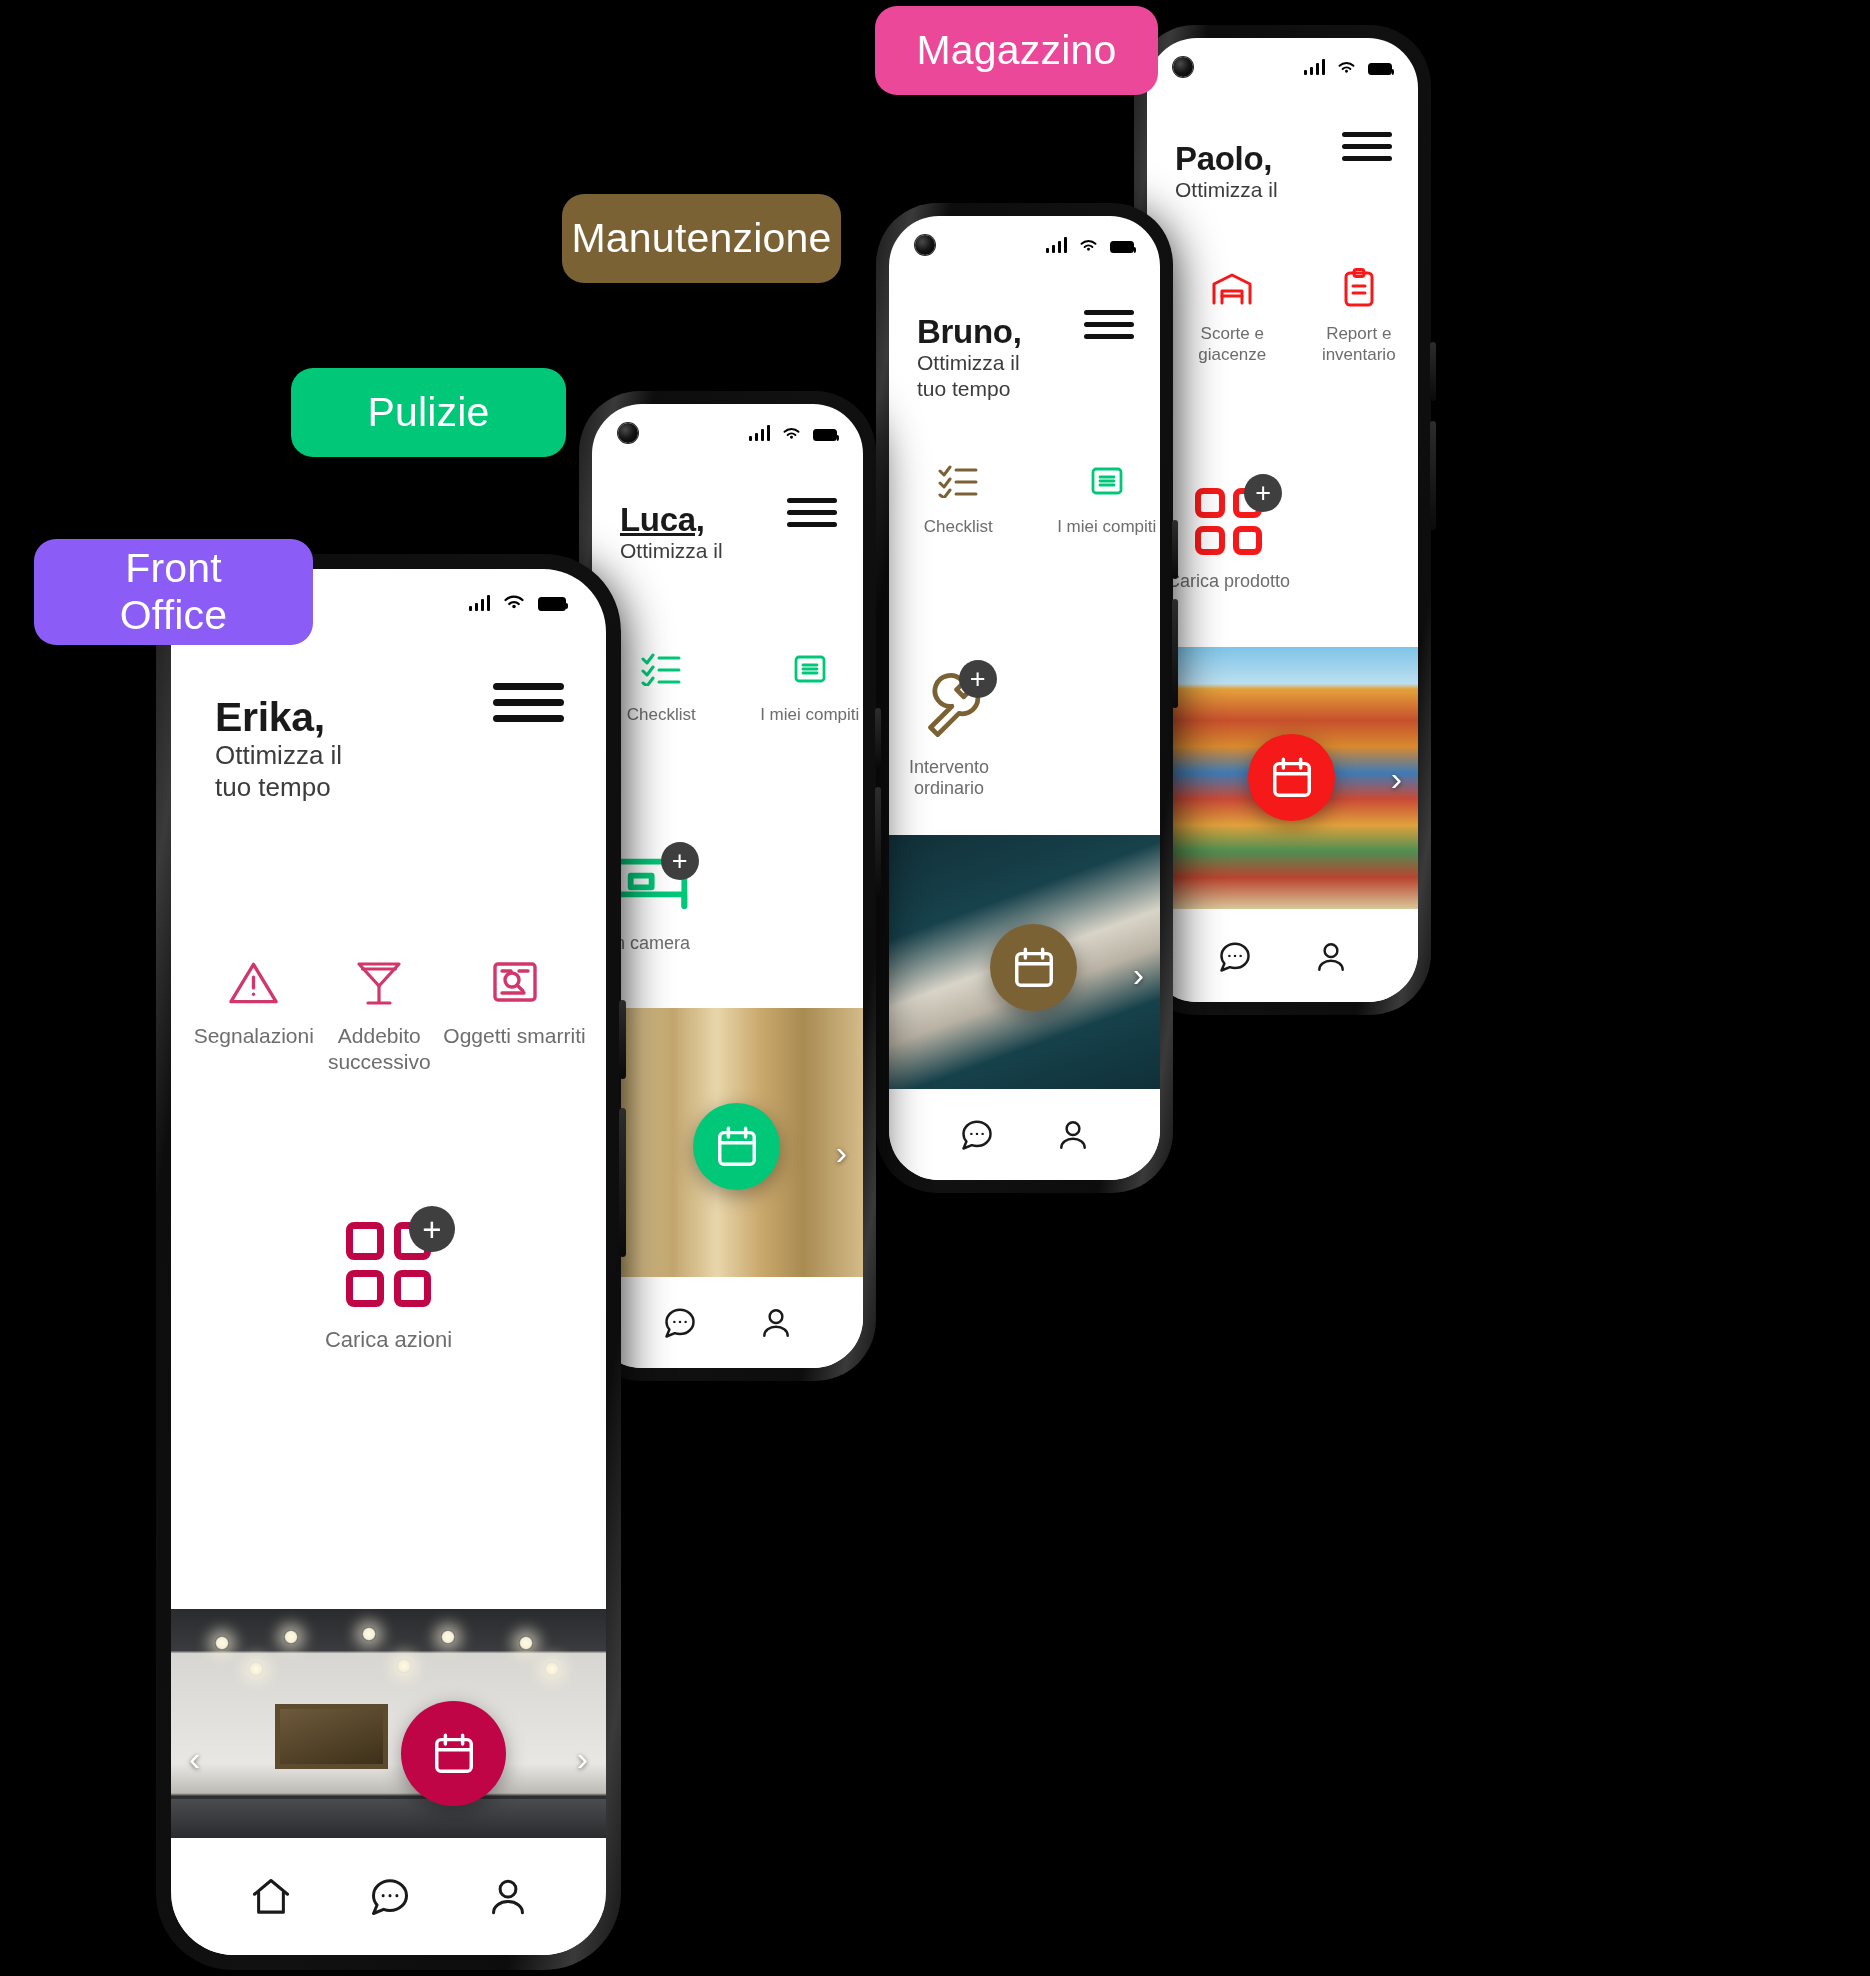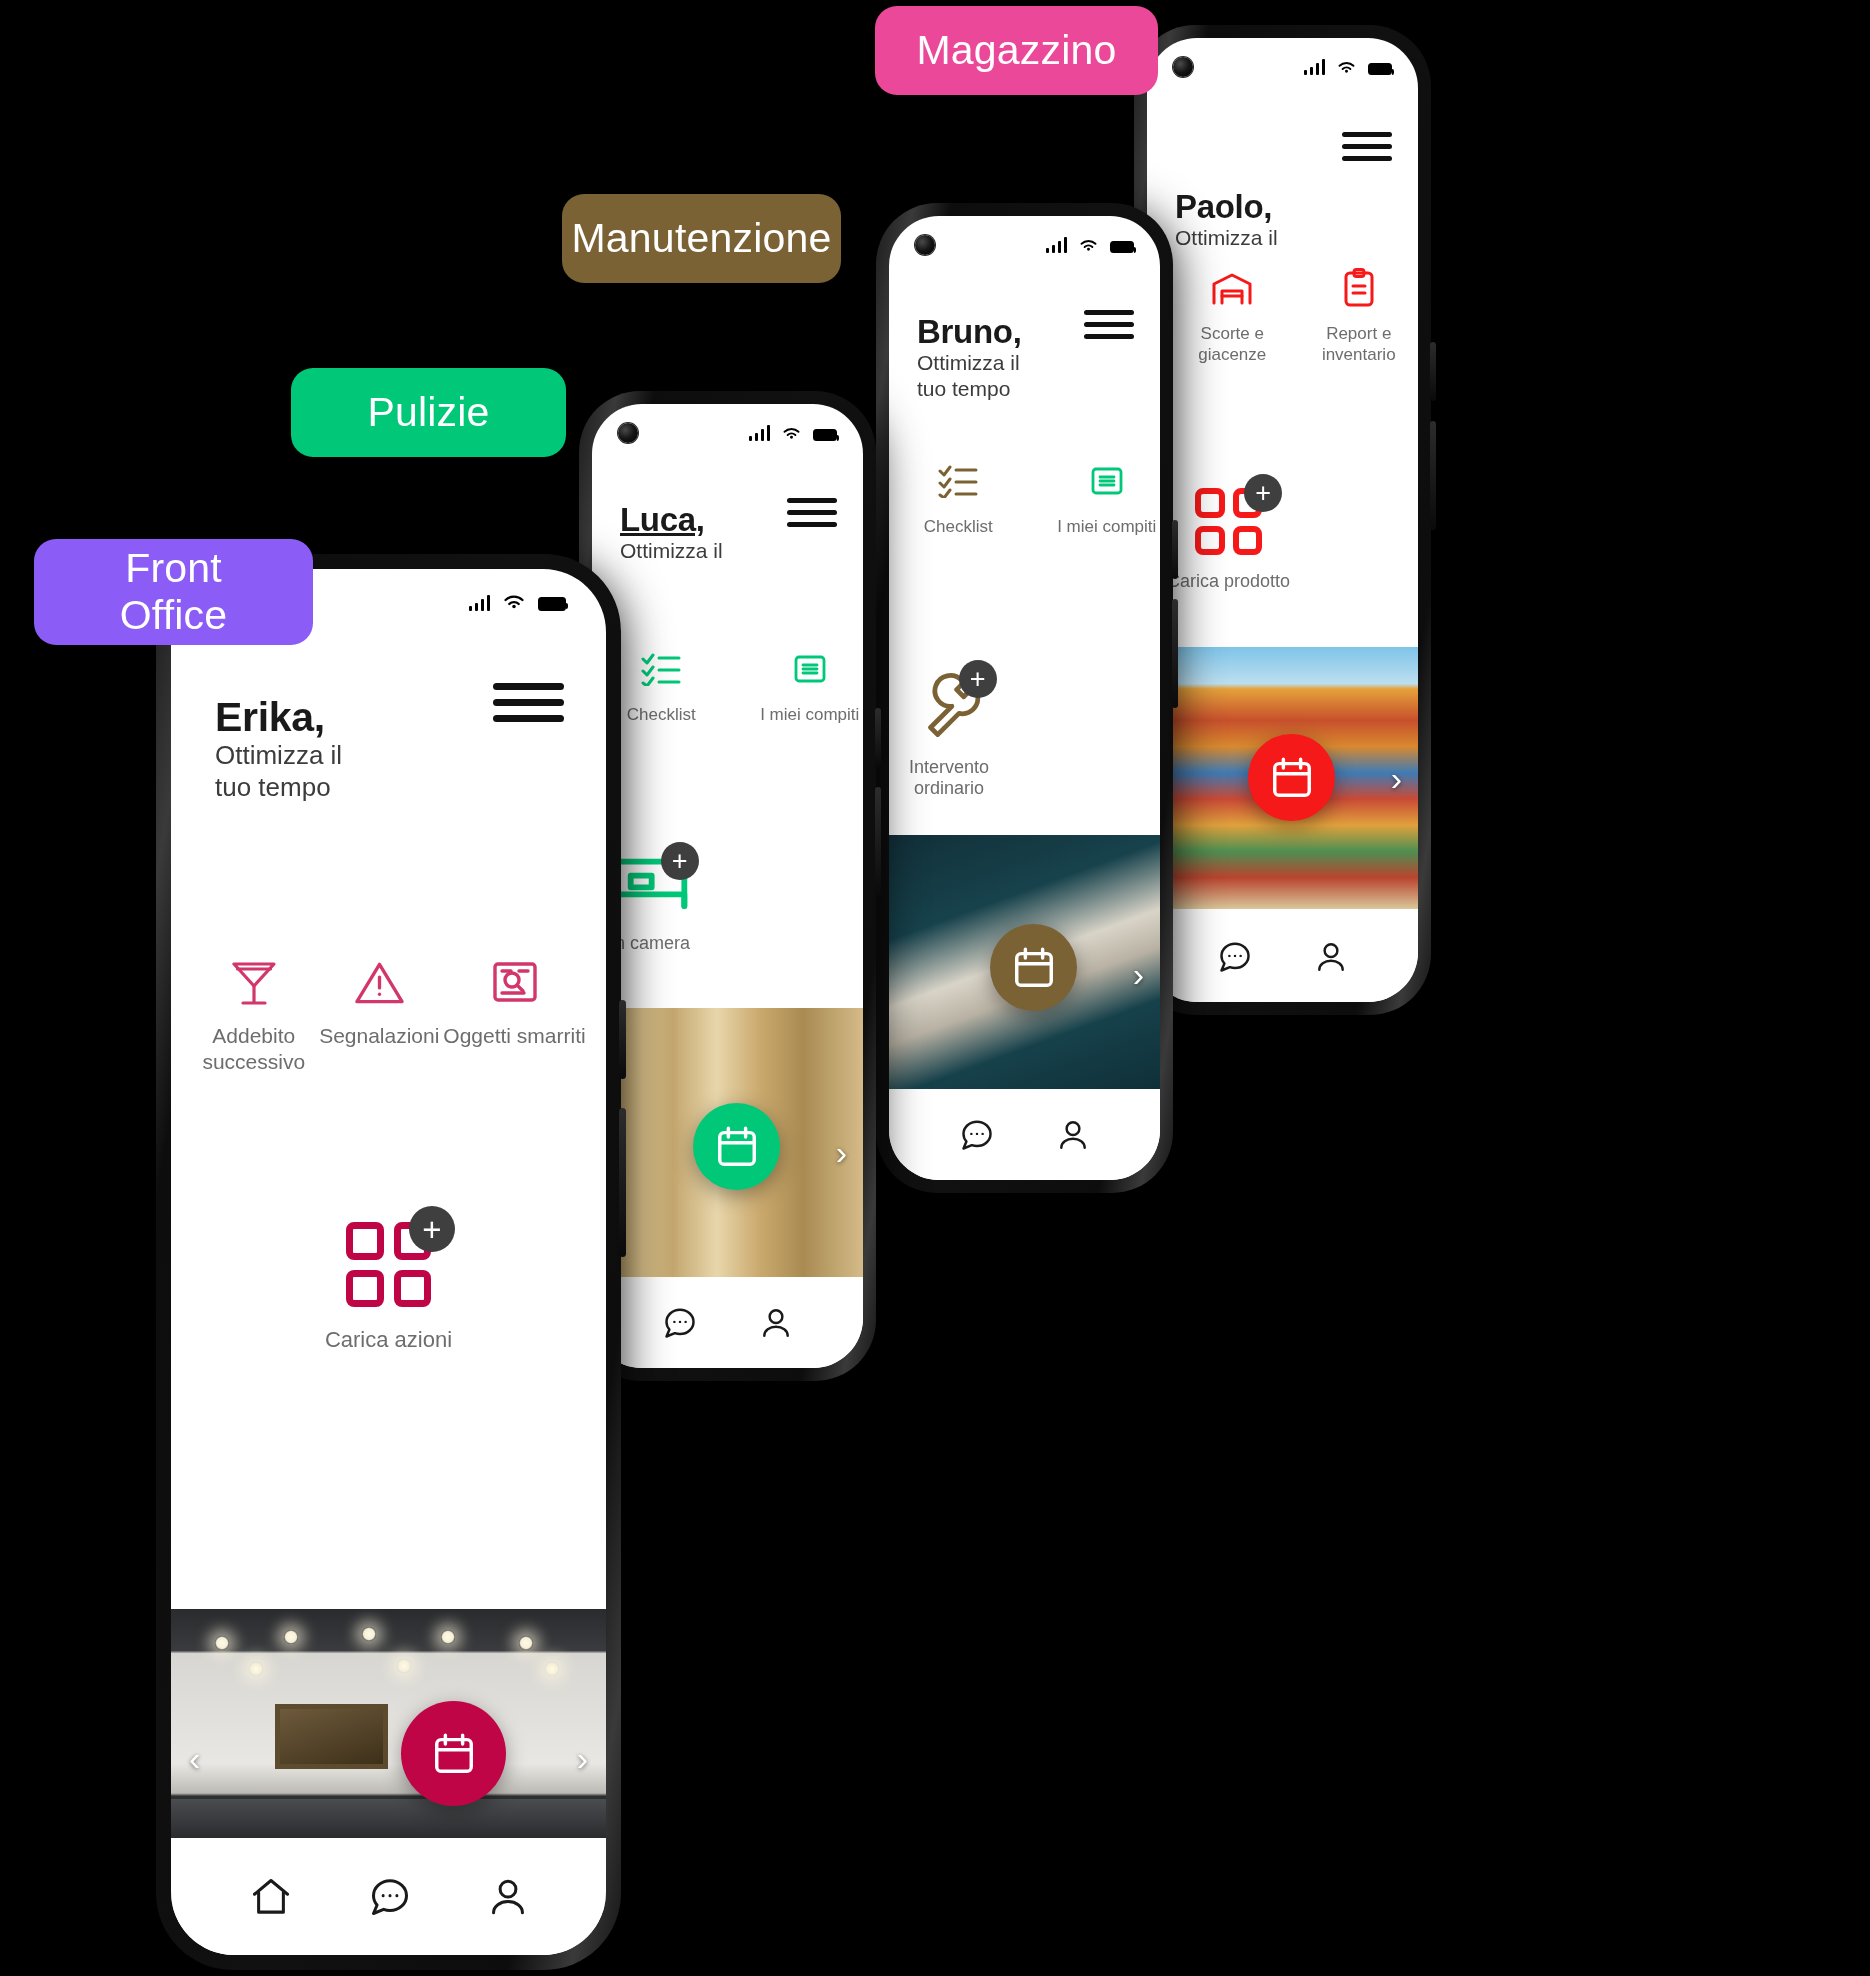--- a/index.html
+++ b/index.html
@@ -179,21 +179,21 @@
         </div>
       </div>
 
       <div class="hamburger" style="right:26px; top:94px; width:50px; gap:7px;">
         <span style="height:5px"></span>
           <span style="height:5px"></span>
           <span style="height:5px"></span>
       </div>
 
       <div class="greet" style="left:28px; top:104px;">
-        <div class="name" style="font-size:33px;margin-top:48px;">Paolo,</div>
+        <div class="name" style="font-size:33px;">Paolo,</div>
         <div class="sub" style="font-size:21px;white-space:pre-line;">Ottimizza il</div>
       </div>
 
       <div class="actions" style="left:22px; top:228px; width:253px; justify-content:space-around;">
         <div class="action" style="width:109px;">
           <div class="ic" style="height:44px;">
             <svg width="42" height="36" viewBox="0 0 42 36" fill="none" stroke="#f61919" stroke-width="3" stroke-linejoin="round" stroke-linecap="round">
               <path d="M3 33V14L21 5l18 9v19"></path>
                 <path d="M11 33V21h20v12"></path>
                 <path d="M11 26h20"></path>
@@ -463,39 +463,39 @@
 
       <div class="greet" style="left:44px; top:127px;">
         <div class="name">Erika,</div>
         <div class="sub" style="white-space:pre-line;">Ottimizza il
 tuo tempo</div>
       </div>
 
       <div class="actions" style="left:20px; top:386px; width:396px; justify-content:space-between;">
         <div class="action" style="width:129px;">
           <div class="ic">
+            <svg width="51" height="46" viewBox="0 0 52 46" fill="none" stroke="#d1376b" stroke-width="3.4" stroke-linecap="round" stroke-linejoin="round">
+              <path d="M26 4L49 42H3L26 4z"></path>
+                <path d="M26 17v11"></path>
+                <path d="M26 34.5v.01"></path>
+            </svg>
+          </div>
+          <div class="lbl" style="white-space:pre-line;">Segnalazioni</div>
+        </div>
+        <div class="action" style="width:129px;">
+          <div class="ic">
             <svg width="46" height="50" viewBox="0 0 46 50" fill="none" stroke="#d1376b" stroke-width="3.2" stroke-linecap="round" stroke-linejoin="round">
               <path d="M3 6h40L23 28 3 6z"></path>
                 <path d="M6.5 11h33"></path>
                 <path d="M23 28v16"></path>
                 <path d="M12 45h22"></path>
             </svg>
           </div>
           <div class="lbl" style="white-space:pre-line;">Addebito
 successivo</div>
-        </div>
-        <div class="action" style="width:129px;">
-          <div class="ic">
-            <svg width="51" height="46" viewBox="0 0 52 46" fill="none" stroke="#d1376b" stroke-width="3.4" stroke-linecap="round" stroke-linejoin="round">
-              <path d="M26 4L49 42H3L26 4z"></path>
-                <path d="M26 17v11"></path>
-                <path d="M26 34.5v.01"></path>
-            </svg>
-          </div>
-          <div class="lbl" style="white-space:pre-line;">Segnalazioni</div>
         </div>
         <div class="action" style="width:149px;">
           <div class="ic">
             <svg width="48" height="48" viewBox="0 0 48 48" fill="none" stroke="#d1376b" stroke-width="3.4" stroke-linecap="round" stroke-linejoin="round">
               <rect x="4" y="5" width="40" height="36" rx="3"></rect>
               <circle cx="21" cy="21" r="7"></circle>
               <path d="M26 26l6 6"></path>
                 <path d="M11 12h9M28 12h9"></path>
                 <path d="M11 34h22"></path>
             </svg>

